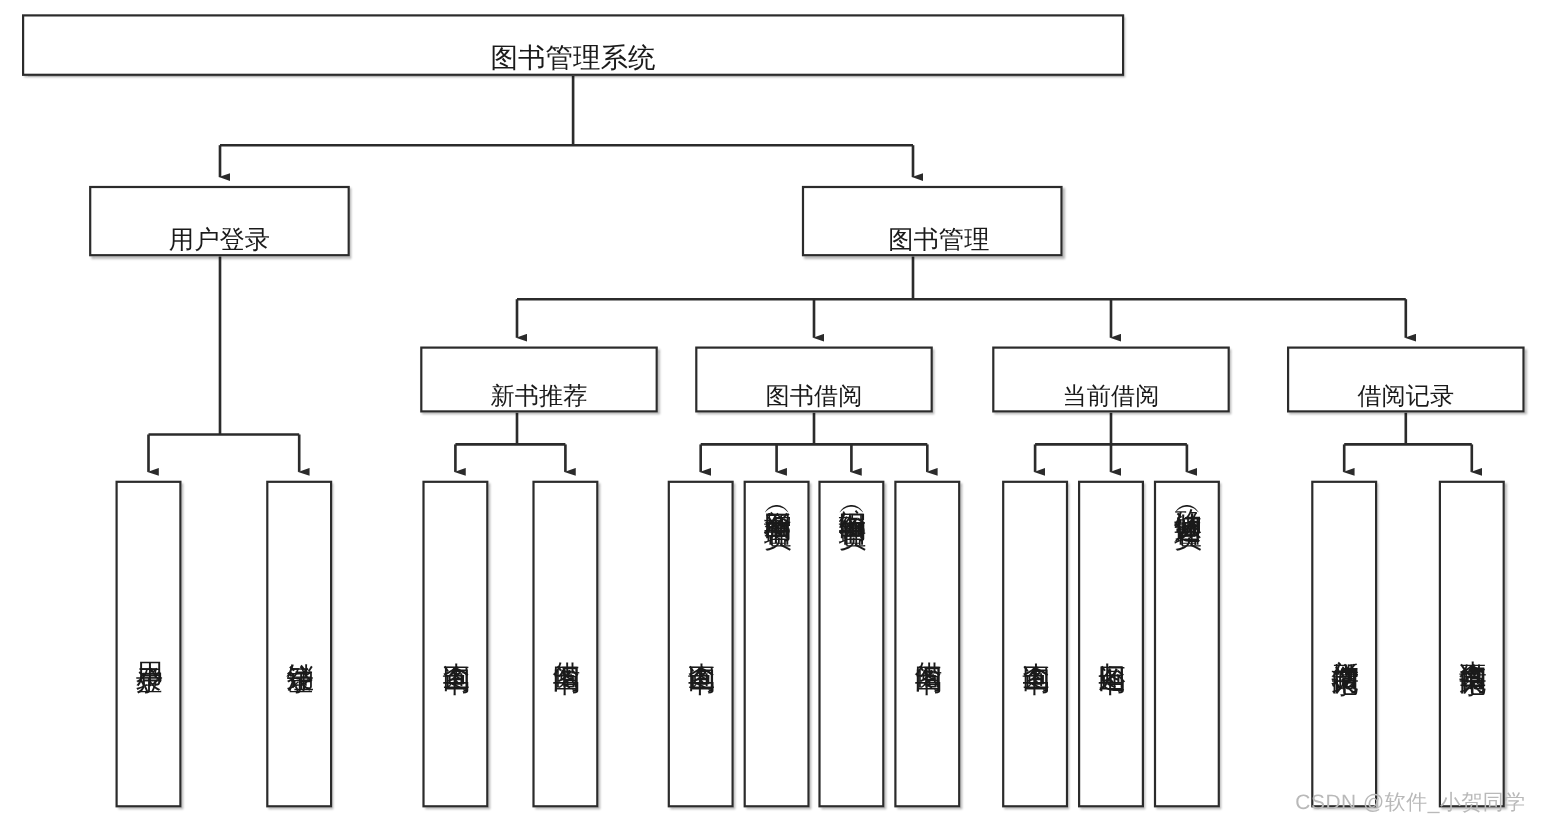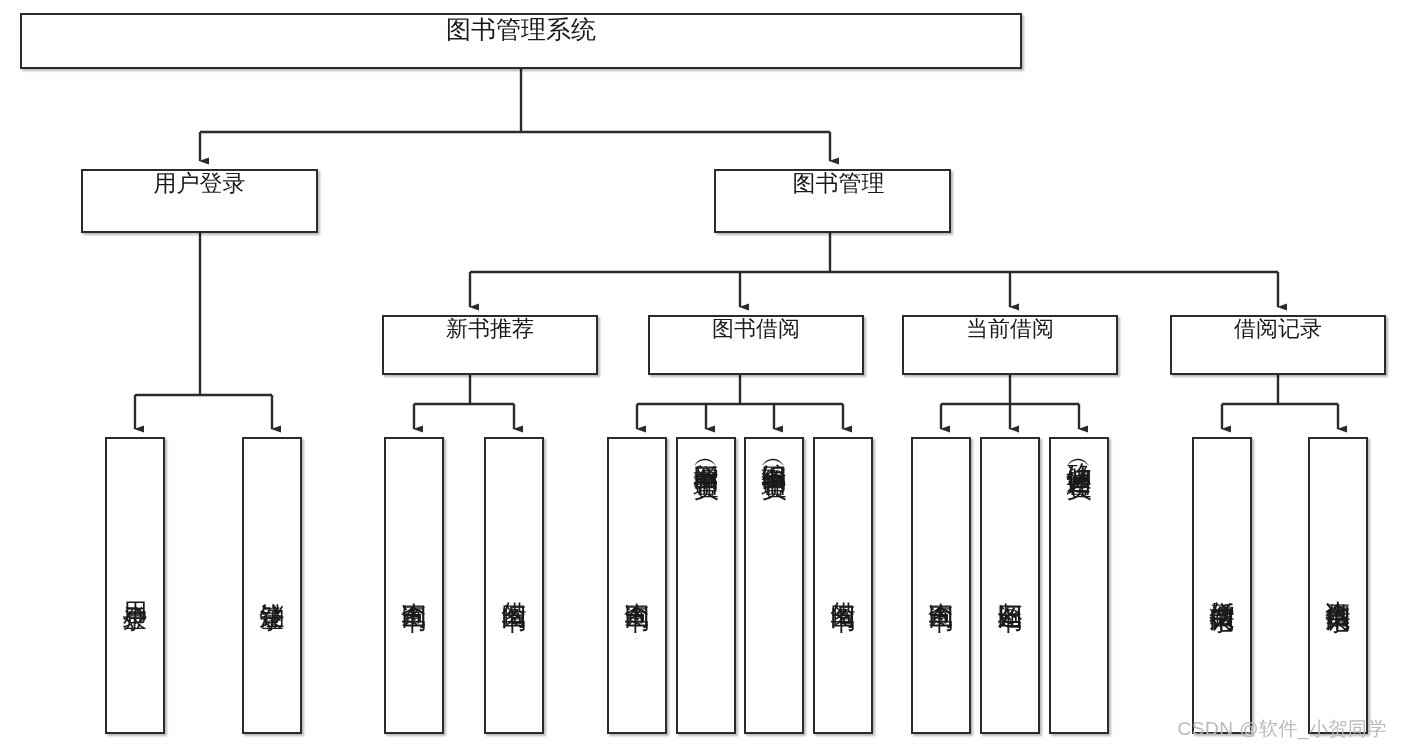--- a/index.html
+++ b/index.html
@@ -26,21 +26,21 @@
     height: 747px;
     pointer-events: none;
   }
   .node {
     position: absolute;
     box-sizing: border-box;
     background: #ffffff;
     border: 2px solid #2b2b2b;
     box-shadow: 2px 2px 2px rgba(0,0,0,0.28);
     display: flex;
-    align-items: flex-start;
+    align-items: flex-end;
     justify-content: center;
     color: #1a1a1a;
   }
   .node .node-label {
     display: block;
     text-align: center;
     line-height: 1.12;
     color: #1a1a1a;
     white-space: nowrap;
   }
@@ -149,28 +149,28 @@
     </g>
   </svg>
 
   <div class="node node-root">
     <span class="node-label">图书管理系统</span>
   </div>
 
   <div class="node node-l1" style="left:81px;">
     <span class="node-label">用户登录</span>
   </div>
-  <div class="node node-l1" style="left:714px;padding-left:12px;">
+  <div class="node node-l1" style="left:729px;padding-left:12px;">
     <span class="node-label">图书管理</span>
   </div>
 
   <div class="node node-l2" style="left:382px;">
     <span class="node-label">新书推荐</span>
   </div>
-  <div class="node node-l2" style="left:648px;">
+  <div class="node node-l2" style="left:632px;">
     <span class="node-label">图书借阅</span>
   </div>
   <div class="node node-l2" style="left:902px;">
     <span class="node-label">当前借阅</span>
   </div>
   <div class="node node-l2" style="left:1170px;">
     <span class="node-label">借阅记录</span>
   </div>
 
   <div class="node node-leaf leaf-centered" style="left:105px;">

